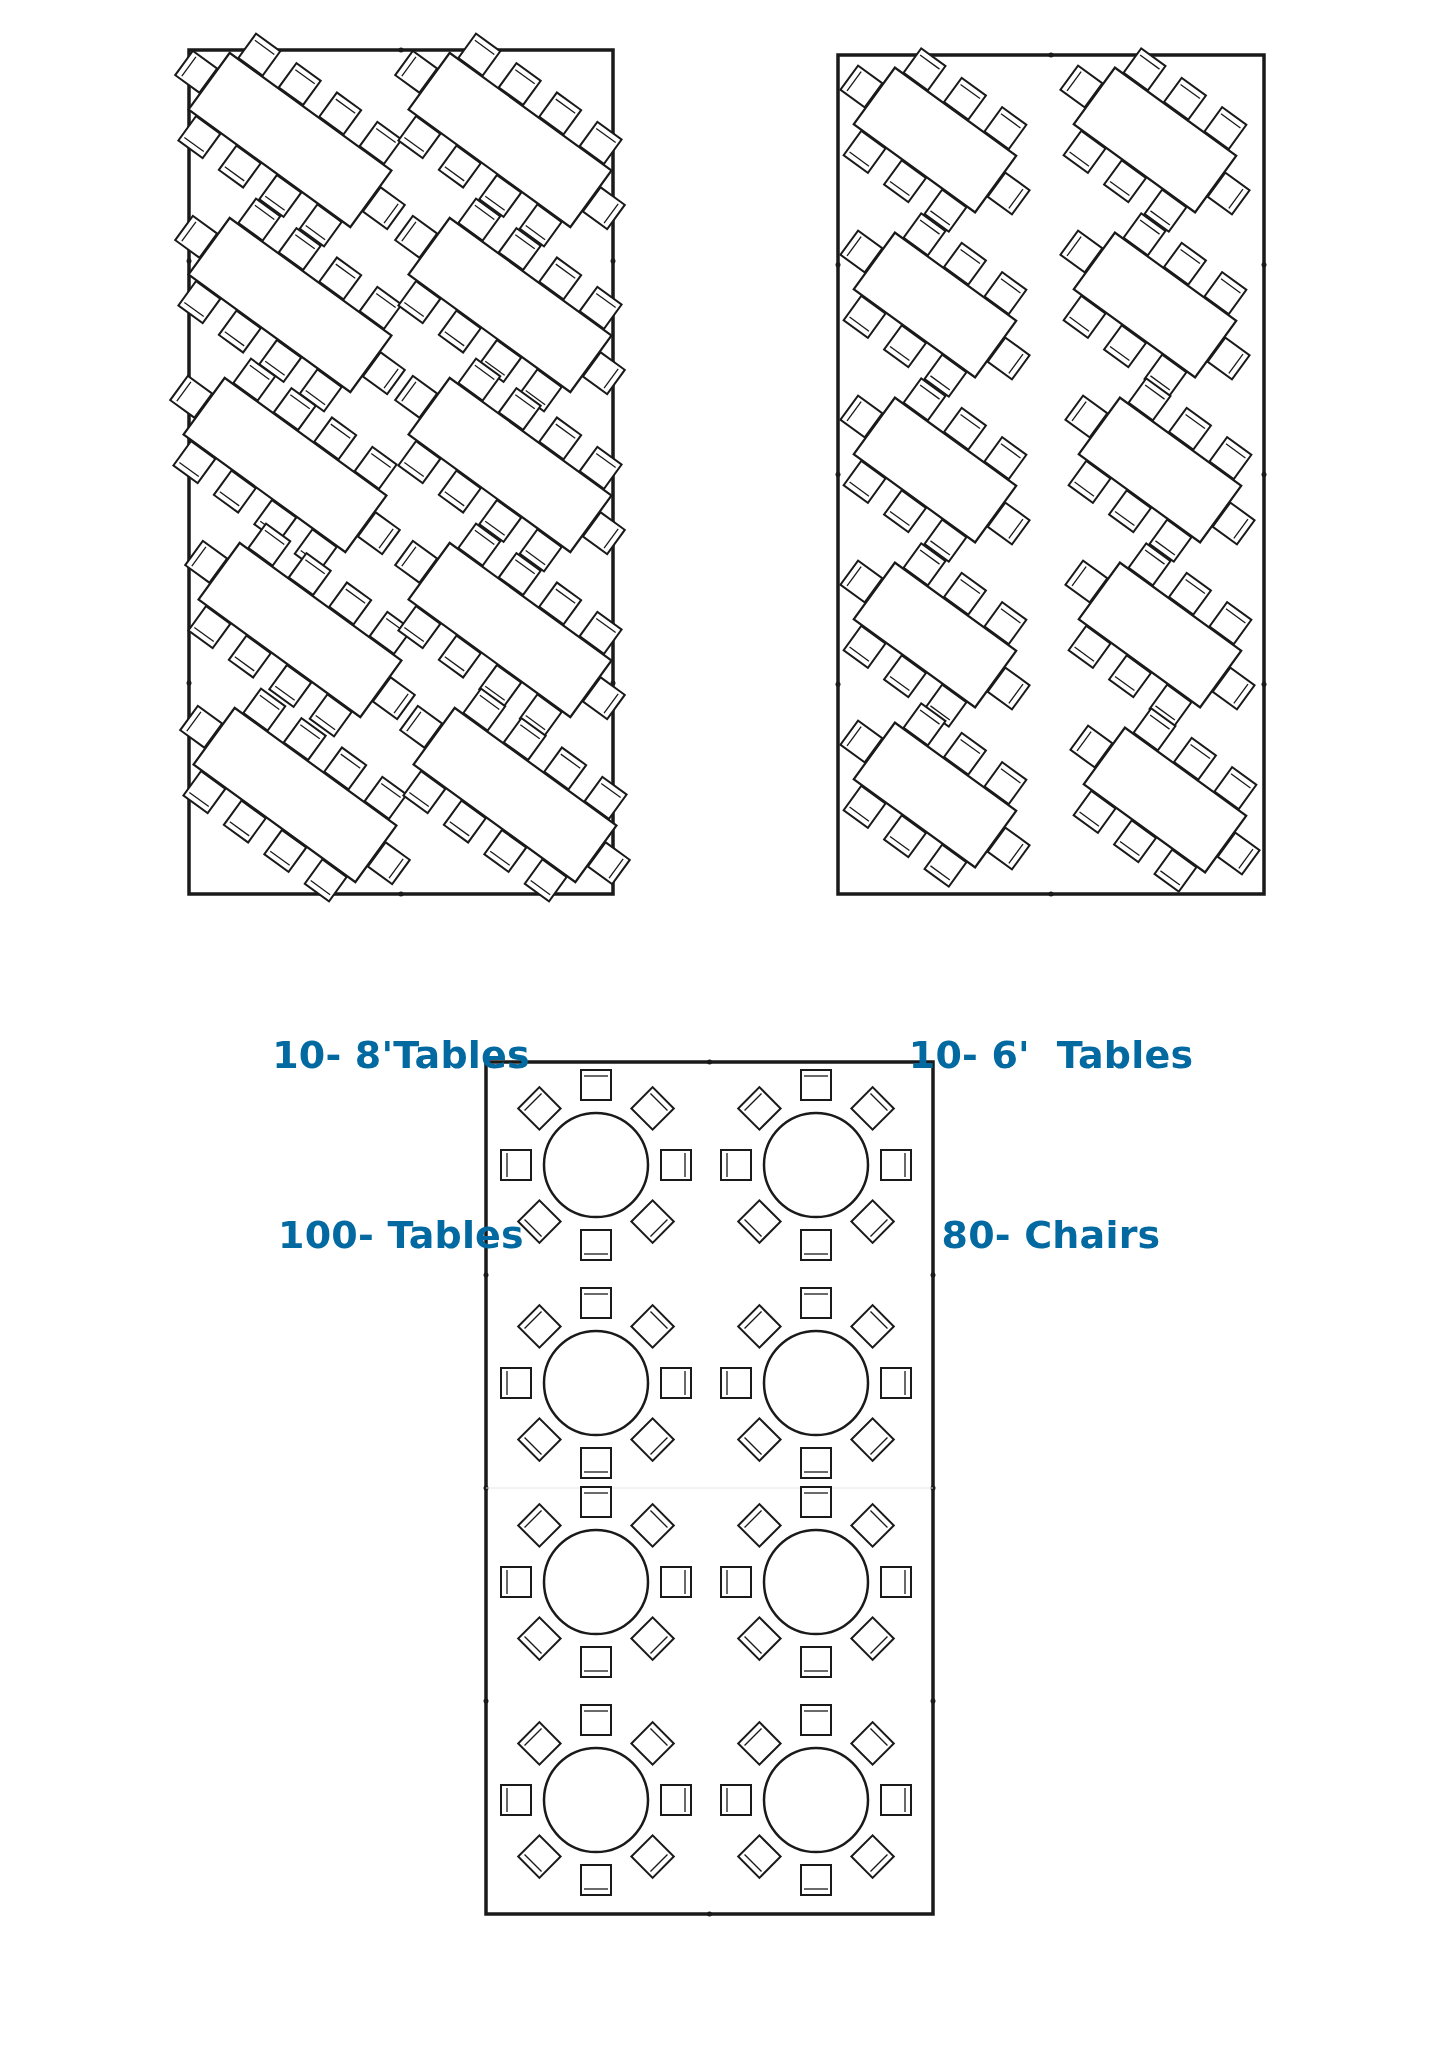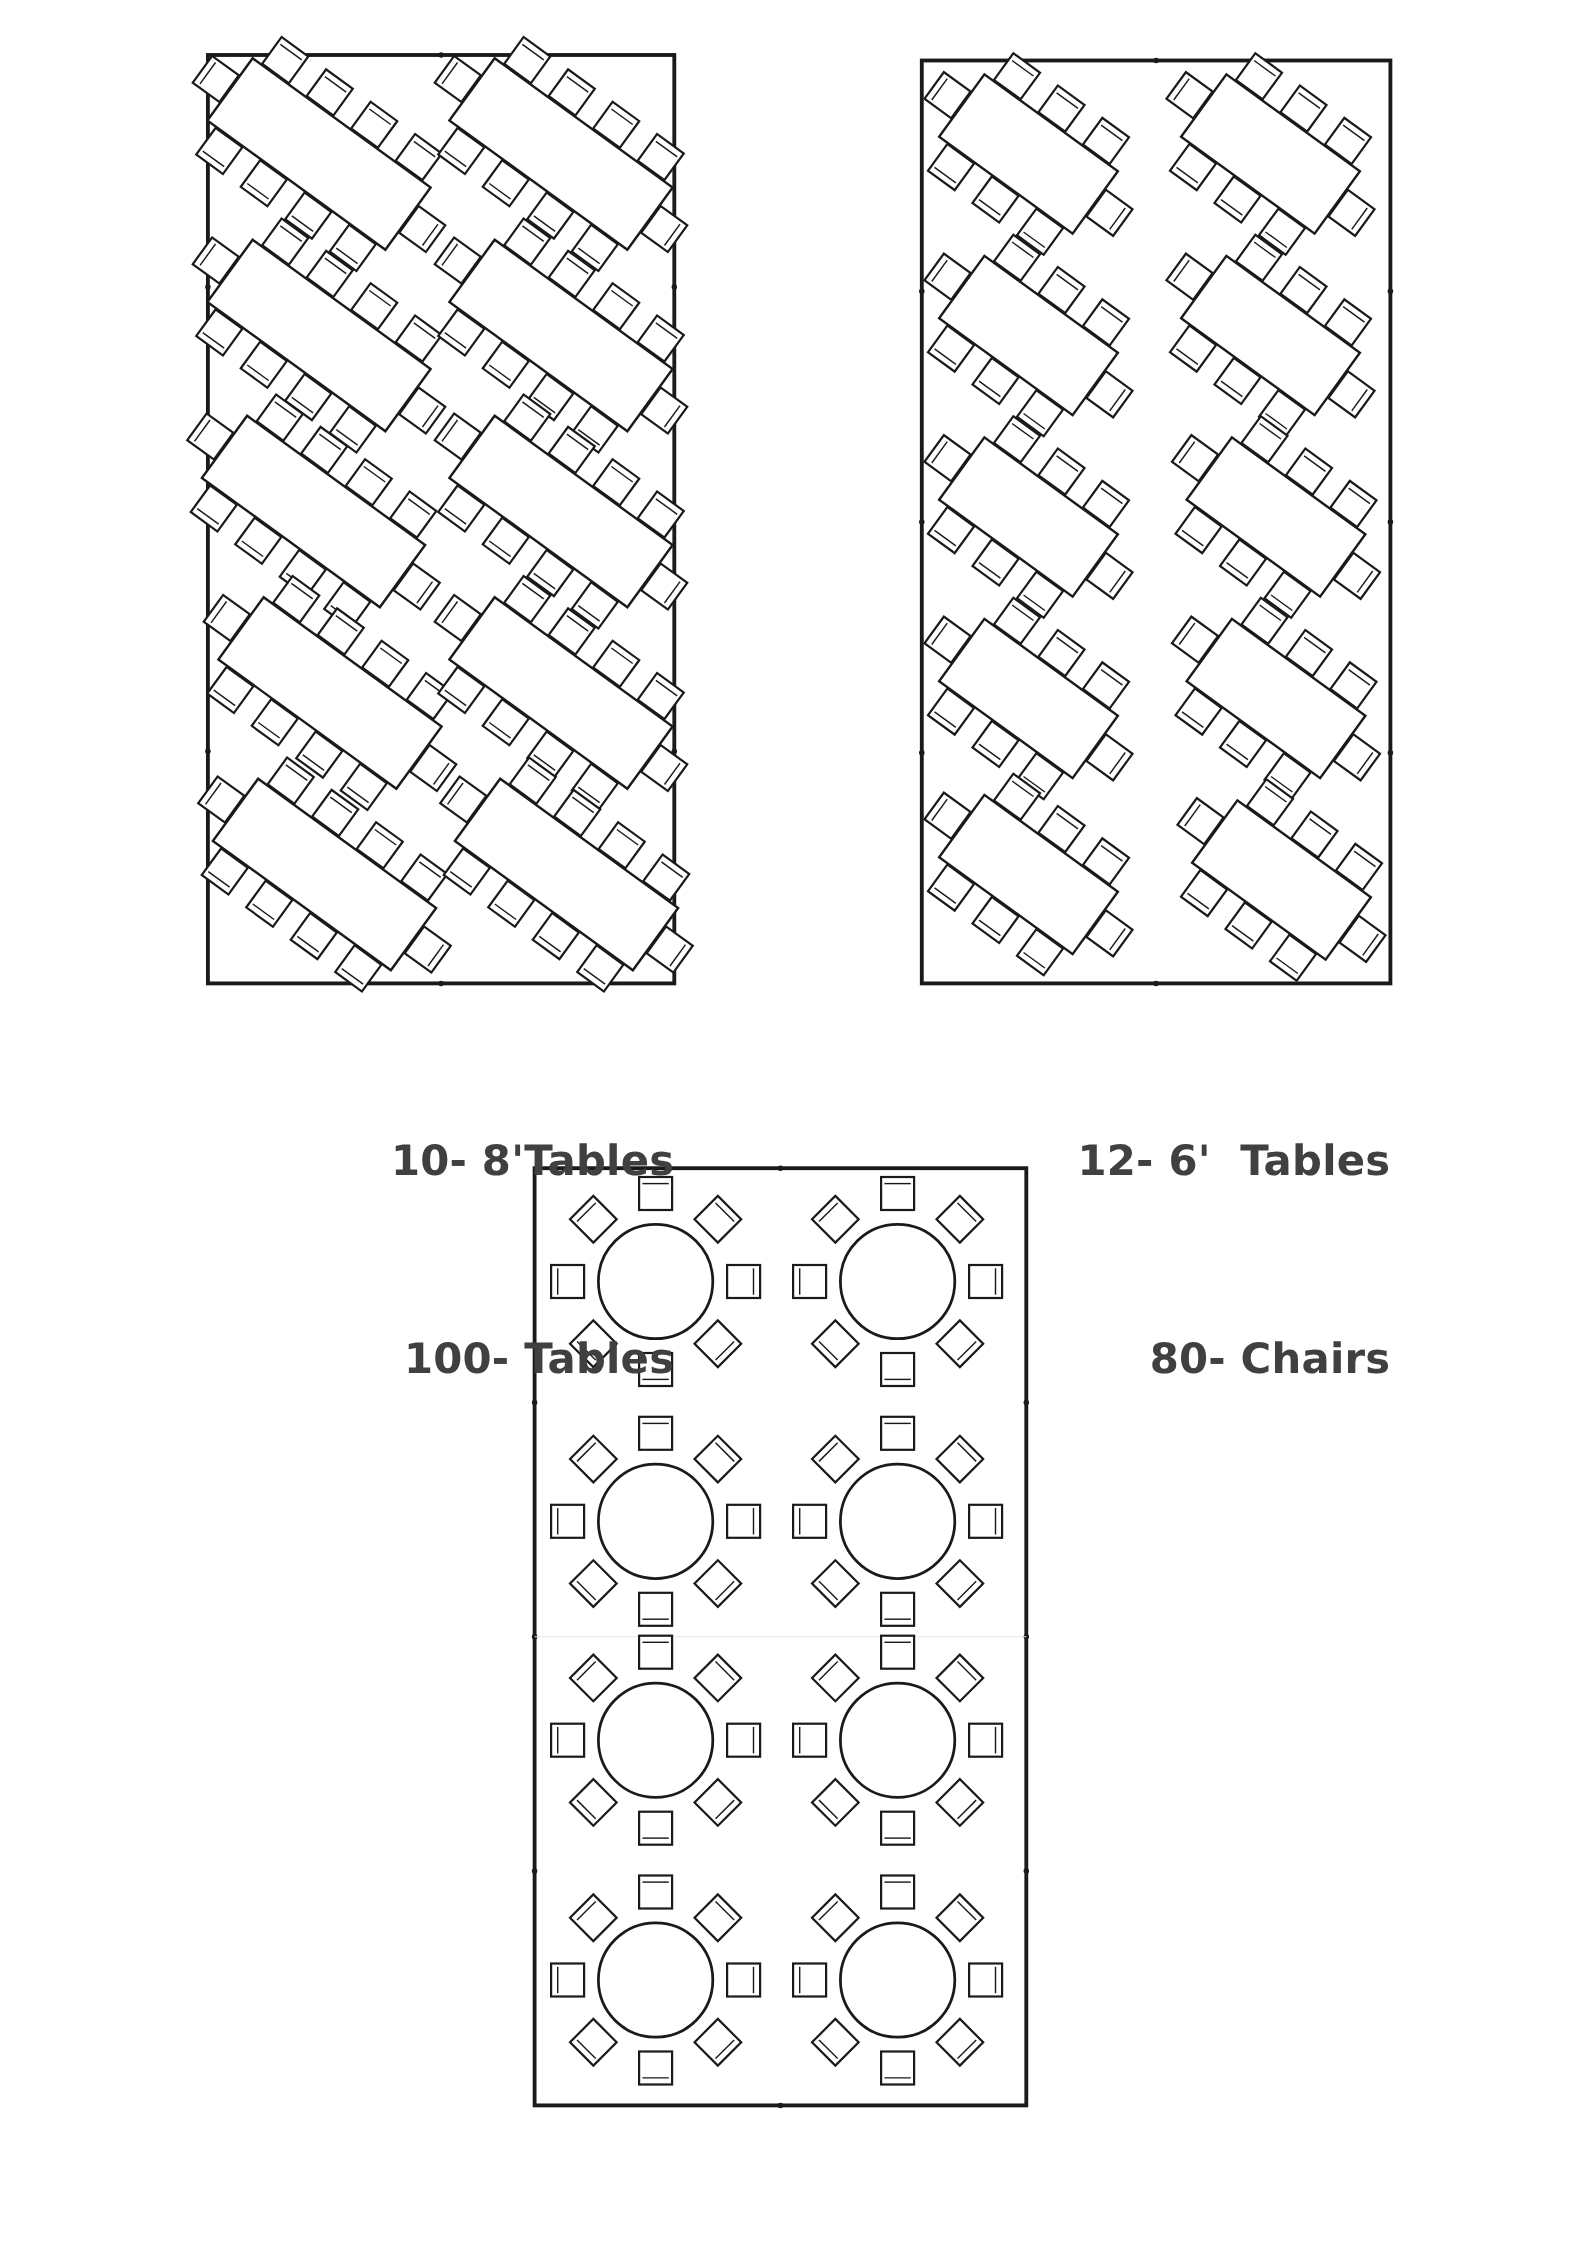--- a/index.html
+++ b/index.html
@@ -1,18 +1,18 @@
 <!DOCTYPE html>
 <html><head>
 <meta charset="utf-8">
 <style>
   html, body { margin: 0; padding: 0; background: #ffffff; }
   body { width: 1431px; height: 2048px; position: relative; overflow: hidden; font-family: "DejaVu Sans", "Liberation Sans", sans-serif; }
   #stage { position: absolute; left: 0; top: 0; width: 1431px; height: 2048px; }
-  .caption { position: absolute; text-align: right; font-weight: bold; color: #404040; font-size: 38px; line-height: 60px; letter-spacing: 0.2px; white-space: pre; }
+  .caption { position: absolute; text-align: center; font-weight: bold; color: #0369a1; font-size: 38px; line-height: 60px; letter-spacing: 0.2px; white-space: pre; }
   .caption div { height: 60px; }
   #cap-left  { left: 189px; width: 424px; top: 905px; }
   #cap-right { left: 838px; width: 426px; top: 905px; }
   #cap-round { left: 386px; width: 647px; top: 1928px; }
 </style>
 </head>
 <body>
 
 <svg id="stage" width="1431" height="2048" viewBox="0 0 1431 2048" xmlns="http://www.w3.org/2000/svg">
   <g id="layout-0">
@@ -1597,19 +1597,19 @@
         <circle cx="0" cy="0" r="52" fill="#fff" stroke="#1a1a1a" stroke-width="2.5"></circle>
       </g>
     </g>
 </svg>
 
 <div class="caption" id="cap-left">
   <div>10- 8'Tables</div>
   <div>100- Tables</div>
 </div>
 <div class="caption" id="cap-right">
-  <div>12- 6'  Tables</div>
+  <div>10- 6'  Tables</div>
   <div>80- Chairs</div>
 </div>
 <div class="caption" id="cap-round">
   
   
 </div>
 
 </body></html>

